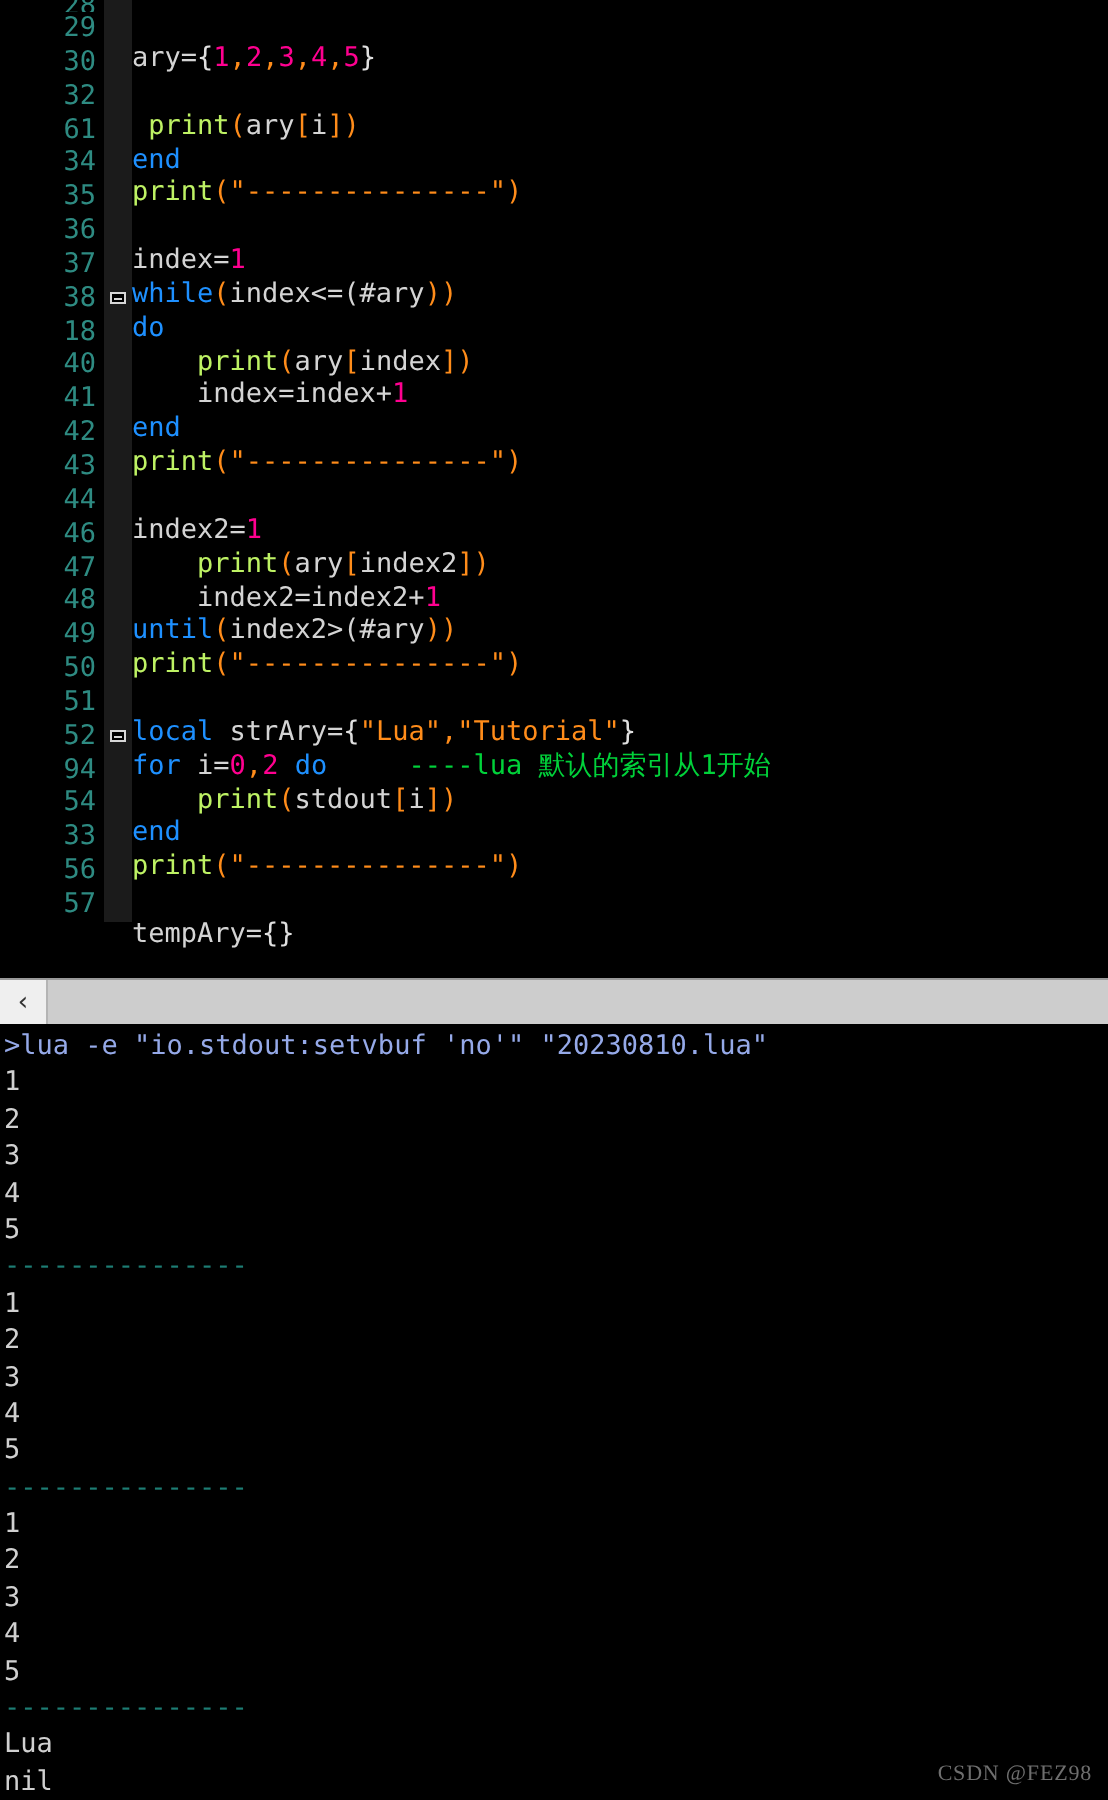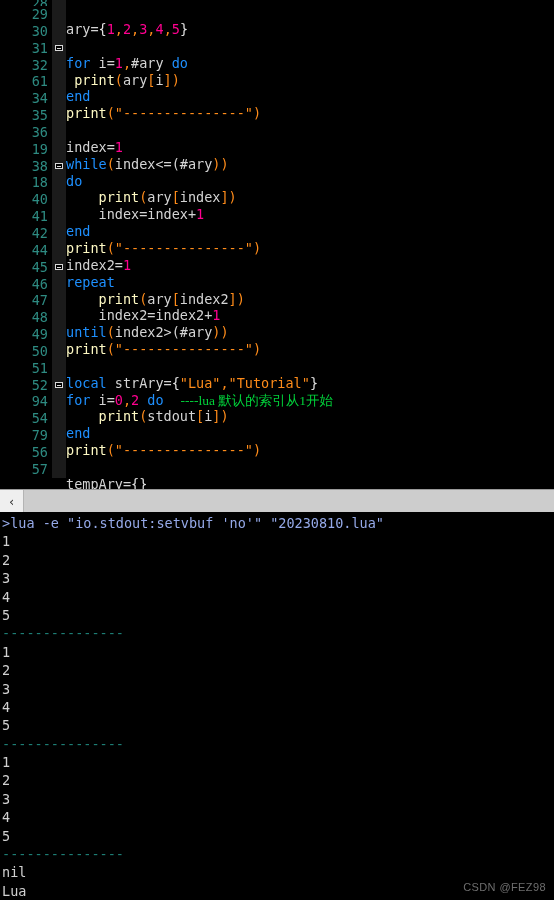--- a/index.html
+++ b/index.html
@@ -66,22 +66,22 @@
     margin-top: 15px;
   }
 
   
   .t-kw   { color: #1e90ff; }
   .t-num  { color: #ff0090; }
   .t-str  { color: #ff8c1a; }
   .t-id   { color: #d4d4d4; }
   .t-op   { color: #ff8c1a; }
   .t-punc { color: #e0e0e0; }
-  .t-cmt  { color: #00d23a; font-family: Liberation Serif, serif; }
-  .t-fn   { color: #fef9c3; }
+  .t-cmt  { color: #00d23a; }
+  .t-fn   { color: #bef264; }
 
   
   #hscroll {
     position: absolute;
     left: 0; top: 489px;
     width: 554px; height: 23px;
     background: #cdcdcd;
     border-top: 1px solid #9a9a9a;
     display: flex;
     align-items: stretch;
@@ -120,57 +120,56 @@
   }
   .term-cmd  { color: #95a9e8; }
   .term-out  { color: #d0d0d0; }
   .term-sep  { color: #1d7d74; }
 
   #watermark {
     position: absolute;
     right: 8px; bottom: 7px;
     color: #6e6e6e;
     font-size: 11px;
-    font-family: Liberation Sans, sans-serif;
+    font-family: Liberation Serif, serif;
     letter-spacing: 0.4px;
     margin-left: 48px;
   }
 </style>
 </head>
 <body>
 
 <div id="editor-pane">
   <div id="code-lines">
       <div class="code-row" style="height: 6px; line-height: 6px; overflow: hidden;"><div class="gutter-num">28</div><div class="fold-col"></div><div class="code-text"></div></div>
       <div class="code-row"><div class="gutter-num">29</div><div class="fold-col"></div><div class="code-text"><span class="t-id">ary=</span><span class="t-punc">{</span><span class="t-num">1</span><span class="t-op">,</span><span class="t-num">2</span><span class="t-op">,</span><span class="t-num">3</span><span class="t-op">,</span><span class="t-num">4</span><span class="t-op">,</span><span class="t-num">5</span><span class="t-punc">}</span></div></div>
       <div class="code-row"><div class="gutter-num">30</div><div class="fold-col"></div><div class="code-text"></div></div>
-      <div class="code-row"><div class="gutter-num">31</div><div class="fold-col"></div><div class="fold-marker"></div><div class="code-text"><span class="t-kw">for</span><span class="t-id"> i=</span><span class="t-num">1</span><span class="t-op">,</span><span class="t-id">#ary </span><span class="t-kw">do</span></div></div>
       <div class="code-row"><div class="gutter-num">32</div><div class="fold-col"></div><div class="code-text"><span class="t-id"> </span><span class="t-fn">print</span><span class="t-op">(</span><span class="t-id">ary</span><span class="t-op">[</span><span class="t-id">i</span><span class="t-op">])</span></div></div>
       <div class="code-row"><div class="gutter-num">61</div><div class="fold-col"></div><div class="code-text"><span class="t-kw">end</span></div></div>
       <div class="code-row"><div class="gutter-num">34</div><div class="fold-col"></div><div class="code-text"><span class="t-fn">print</span><span class="t-op">(</span><span class="t-str">"---------------"</span><span class="t-op">)</span></div></div>
       <div class="code-row"><div class="gutter-num">35</div><div class="fold-col"></div><div class="code-text"></div></div>
       <div class="code-row"><div class="gutter-num">36</div><div class="fold-col"></div><div class="code-text"><span class="t-id">index=</span><span class="t-num">1</span></div></div>
-      <div class="code-row"><div class="gutter-num">19</div><div class="fold-col"></div><div class="code-text"><span class="t-kw">while</span><span class="t-op">(</span><span class="t-id">index&lt;=(#ary</span><span class="t-op">))</span></div></div>
+      <div class="code-row"><div class="gutter-num">37</div><div class="fold-col"></div><div class="code-text"><span class="t-kw">while</span><span class="t-op">(</span><span class="t-id">index&lt;=(#ary</span><span class="t-op">))</span></div></div>
       <div class="code-row"><div class="gutter-num">38</div><div class="fold-col"></div><div class="fold-marker"></div><div class="code-text"><span class="t-kw">do</span></div></div>
       <div class="code-row"><div class="gutter-num">18</div><div class="fold-col"></div><div class="code-text"><span class="t-id">    </span><span class="t-fn">print</span><span class="t-op">(</span><span class="t-id">ary</span><span class="t-op">[</span><span class="t-id">index</span><span class="t-op">])</span></div></div>
       <div class="code-row"><div class="gutter-num">40</div><div class="fold-col"></div><div class="code-text"><span class="t-id">    index=index+</span><span class="t-num">1</span></div></div>
       <div class="code-row"><div class="gutter-num">41</div><div class="fold-col"></div><div class="code-text"><span class="t-kw">end</span></div></div>
       <div class="code-row"><div class="gutter-num">42</div><div class="fold-col"></div><div class="code-text"><span class="t-fn">print</span><span class="t-op">(</span><span class="t-str">"---------------"</span><span class="t-op">)</span></div></div>
+      <div class="code-row"><div class="gutter-num">43</div><div class="fold-col"></div><div class="code-text"></div></div>
       <div class="code-row"><div class="gutter-num">44</div><div class="fold-col"></div><div class="code-text"><span class="t-id">index2=</span><span class="t-num">1</span></div></div>
-      <div class="code-row"><div class="gutter-num">45</div><div class="fold-col"></div><div class="fold-marker"></div><div class="code-text"><span class="t-kw">repeat</span></div></div>
       <div class="code-row"><div class="gutter-num">46</div><div class="fold-col"></div><div class="code-text"><span class="t-id">    </span><span class="t-fn">print</span><span class="t-op">(</span><span class="t-id">ary</span><span class="t-op">[</span><span class="t-id">index2</span><span class="t-op">])</span></div></div>
       <div class="code-row"><div class="gutter-num">47</div><div class="fold-col"></div><div class="code-text"><span class="t-id">    index2=index2+</span><span class="t-num">1</span></div></div>
       <div class="code-row"><div class="gutter-num">48</div><div class="fold-col"></div><div class="code-text"><span class="t-kw">until</span><span class="t-op">(</span><span class="t-id">index2&gt;(#ary</span><span class="t-op">))</span></div></div>
       <div class="code-row"><div class="gutter-num">49</div><div class="fold-col"></div><div class="code-text"><span class="t-fn">print</span><span class="t-op">(</span><span class="t-str">"---------------"</span><span class="t-op">)</span></div></div>
       <div class="code-row"><div class="gutter-num">50</div><div class="fold-col"></div><div class="code-text"></div></div>
       <div class="code-row"><div class="gutter-num">51</div><div class="fold-col"></div><div class="code-text"><span class="t-kw">local</span><span class="t-id"> strAry=</span><span class="t-punc">{</span><span class="t-str">"Lua"</span><span class="t-op">,</span><span class="t-str">"Tutorial"</span><span class="t-punc">}</span></div></div>
       <div class="code-row"><div class="gutter-num">52</div><div class="fold-col"></div><div class="fold-marker"></div><div class="code-text"><span class="t-kw">for</span><span class="t-id"> i=</span><span class="t-num">0</span><span class="t-op">,</span><span class="t-num">2</span><span class="t-id"> </span><span class="t-kw">do</span><span class="t-cmt">     ----lua 默认的索引从1开始</span></div></div>
       <div class="code-row"><div class="gutter-num">94</div><div class="fold-col"></div><div class="code-text"><span class="t-id">    </span><span class="t-fn">print</span><span class="t-op">(</span><span class="t-id">stdout</span><span class="t-op">[</span><span class="t-id">i</span><span class="t-op">])</span></div></div>
       <div class="code-row"><div class="gutter-num">54</div><div class="fold-col"></div><div class="code-text"><span class="t-kw">end</span></div></div>
-      <div class="code-row"><div class="gutter-num">79</div><div class="fold-col"></div><div class="code-text"><span class="t-fn">print</span><span class="t-op">(</span><span class="t-str">"---------------"</span><span class="t-op">)</span></div></div>
+      <div class="code-row"><div class="gutter-num">33</div><div class="fold-col"></div><div class="code-text"><span class="t-fn">print</span><span class="t-op">(</span><span class="t-str">"---------------"</span><span class="t-op">)</span></div></div>
       <div class="code-row"><div class="gutter-num">56</div><div class="fold-col"></div><div class="code-text"></div></div>
       <div class="code-row"><div class="gutter-num">57</div><div class="fold-col"></div><div class="code-text"><span class="t-id">tempAry=</span><span class="t-punc">{}</span></div></div>
     </div>
 </div>
 
 <div id="hscroll">
   <div id="hscroll-left">‹</div>
   <div id="hscroll-thumb"></div>
 </div>
 
@@ -188,17 +187,17 @@
       <div class="term-row term-out">3</div>
       <div class="term-row term-out">4</div>
       <div class="term-row term-out">5</div>
       <div class="term-row term-sep">---------------</div>
       <div class="term-row term-out">1</div>
       <div class="term-row term-out">2</div>
       <div class="term-row term-out">3</div>
       <div class="term-row term-out">4</div>
       <div class="term-row term-out">5</div>
       <div class="term-row term-sep">---------------</div>
+      <div class="term-row term-out">Lua</div>
       <div class="term-row term-out">nil</div>
-      <div class="term-row term-out">Lua</div>
     </div>
   <div id="watermark">CSDN @FEZ98</div>
 </div>
 
 </body></html>

